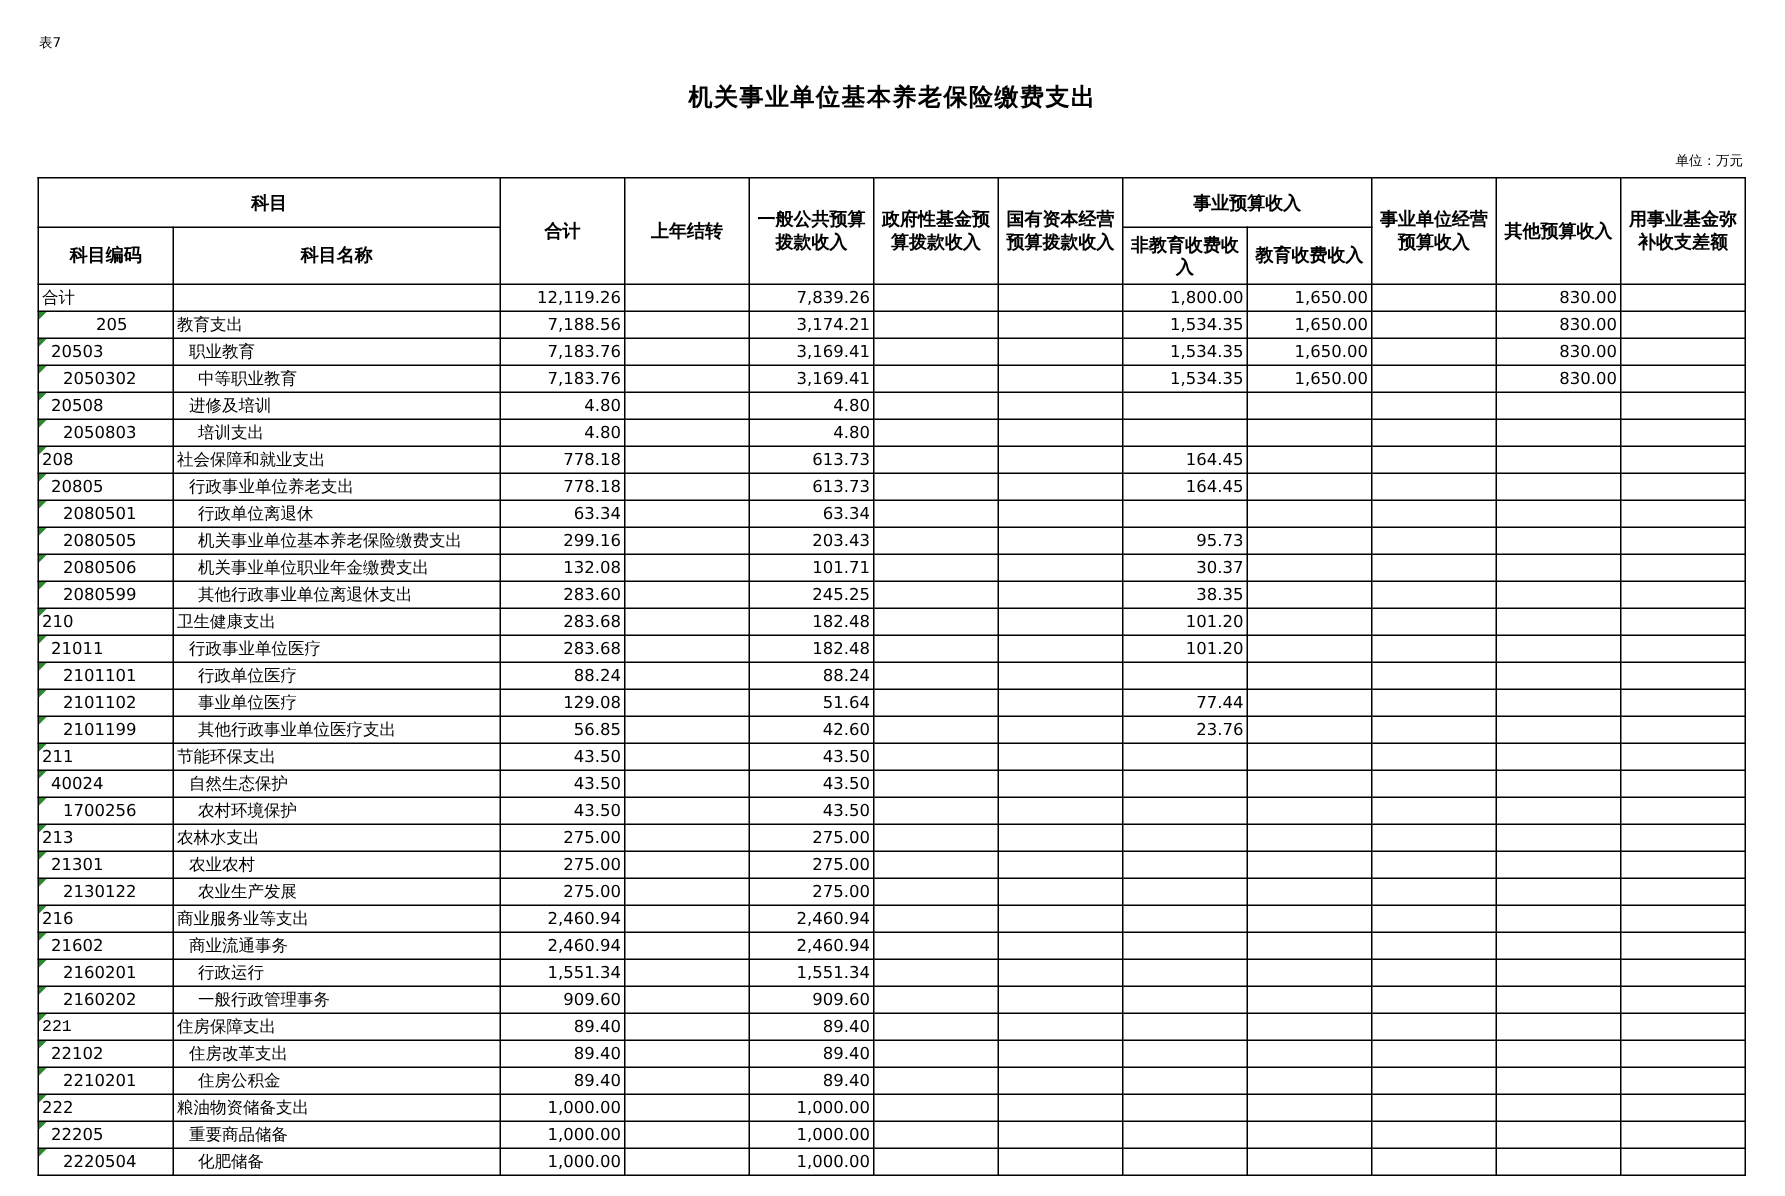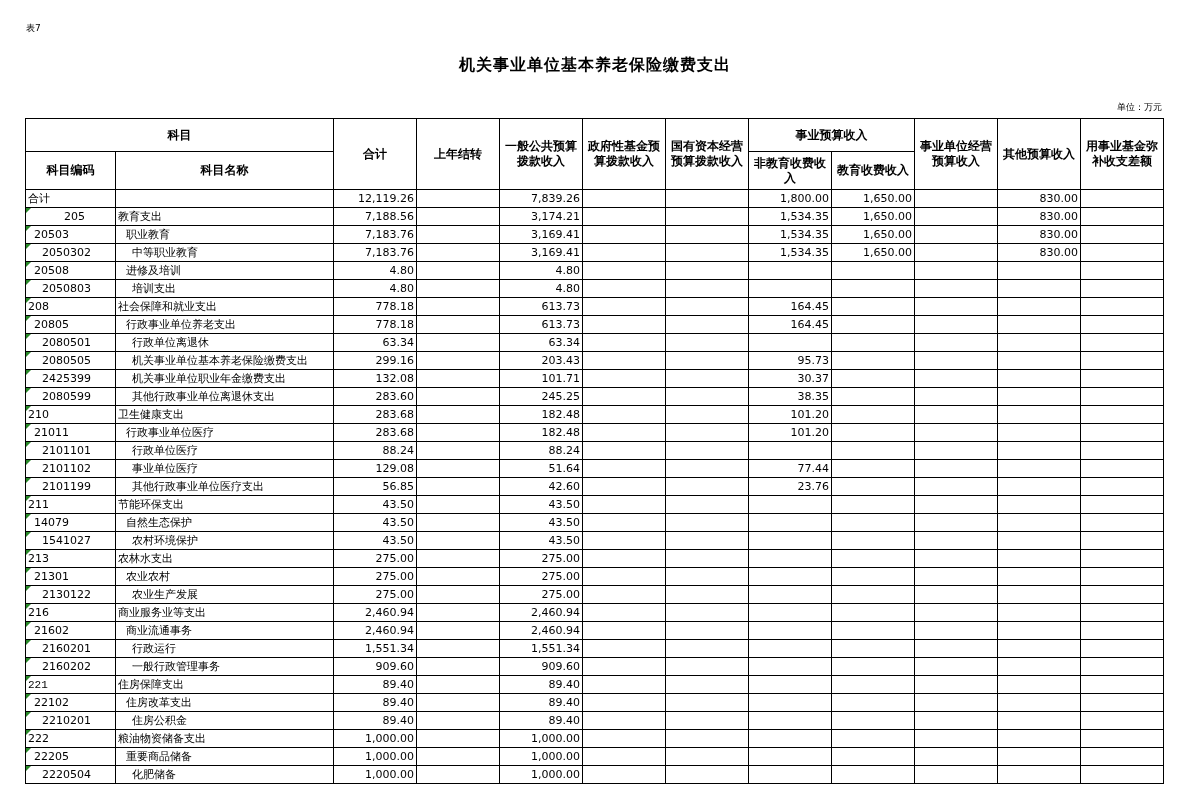--- a/index.html
+++ b/index.html
@@ -201,21 +201,21 @@
         <td class="num">203.43</td>
         <td class="num"></td>
         <td class="num"></td>
         <td class="num">95.73</td>
         <td class="num"></td>
         <td class="num"></td>
         <td class="num"></td>
         <td class="num"></td>
       </tr>
       <tr class="row">
-        <td class="code"><span class="tri"></span><span class="lvl3" style="display: inline-block;">2425399</span></td>
+        <td class="code"><span class="tri"></span><span class="lvl3" style="display: inline-block;">2080506</span></td>
         <td><span class="nlvl3" style="display: inline-block;">机关事业单位职业年金缴费支出</span></td>
         <td class="num">132.08</td>
         <td class="num"></td>
         <td class="num">101.71</td>
         <td class="num"></td>
         <td class="num"></td>
         <td class="num">30.37</td>
         <td class="num"></td>
         <td class="num"></td>
         <td class="num"></td>
@@ -313,35 +313,35 @@
         <td class="num">43.50</td>
         <td class="num"></td>
         <td class="num"></td>
         <td class="num"></td>
         <td class="num"></td>
         <td class="num"></td>
         <td class="num"></td>
         <td class="num"></td>
       </tr>
       <tr class="row">
-        <td class="code"><span class="tri"></span><span class="lvl2" style="display: inline-block;">14079</span></td>
+        <td class="code"><span class="tri"></span><span class="lvl2" style="display: inline-block;">40024</span></td>
         <td><span class="nlvl2" style="display: inline-block;">自然生态保护</span></td>
         <td class="num">43.50</td>
         <td class="num"></td>
         <td class="num">43.50</td>
         <td class="num"></td>
         <td class="num"></td>
         <td class="num"></td>
         <td class="num"></td>
         <td class="num"></td>
         <td class="num"></td>
         <td class="num"></td>
       </tr>
       <tr class="row">
-        <td class="code"><span class="tri"></span><span class="lvl3" style="display: inline-block;">1541027</span></td>
+        <td class="code"><span class="tri"></span><span class="lvl3" style="display: inline-block;">1700256</span></td>
         <td><span class="nlvl3" style="display: inline-block;">农村环境保护</span></td>
         <td class="num">43.50</td>
         <td class="num"></td>
         <td class="num">43.50</td>
         <td class="num"></td>
         <td class="num"></td>
         <td class="num"></td>
         <td class="num"></td>
         <td class="num"></td>
         <td class="num"></td>

